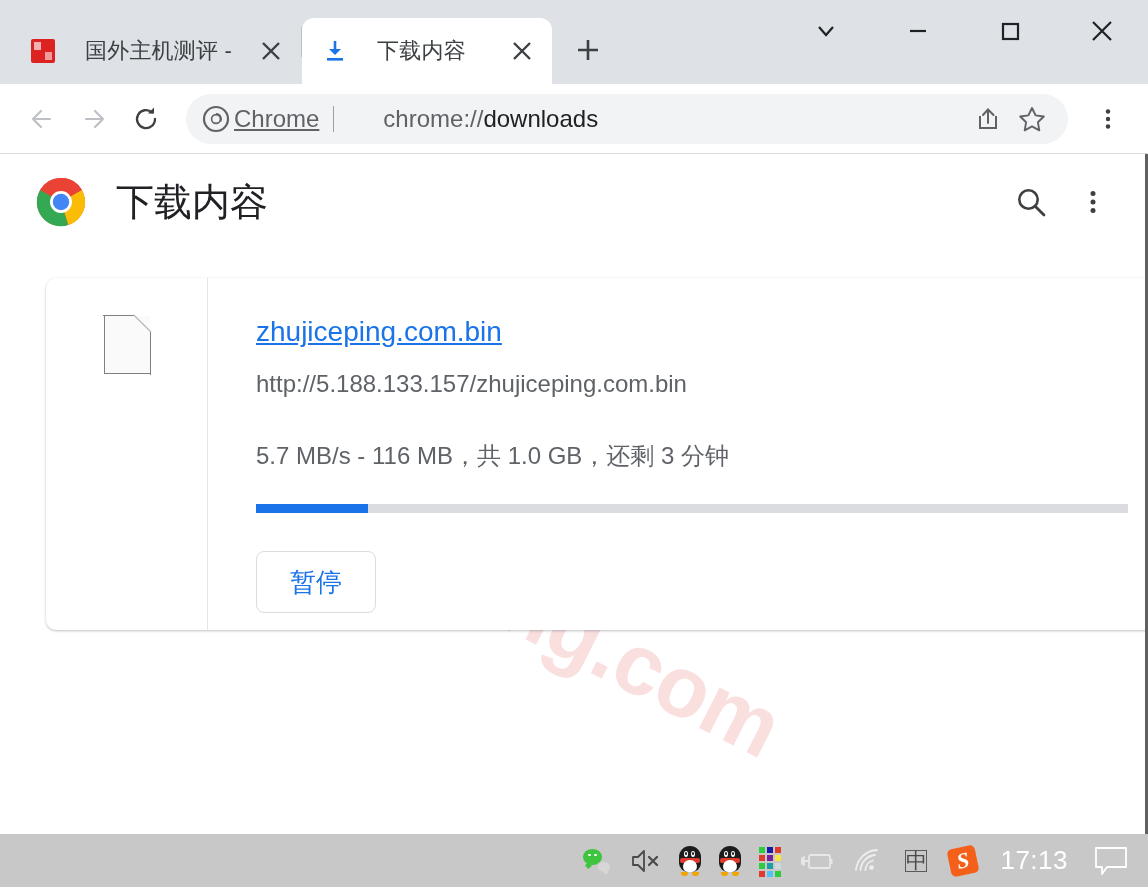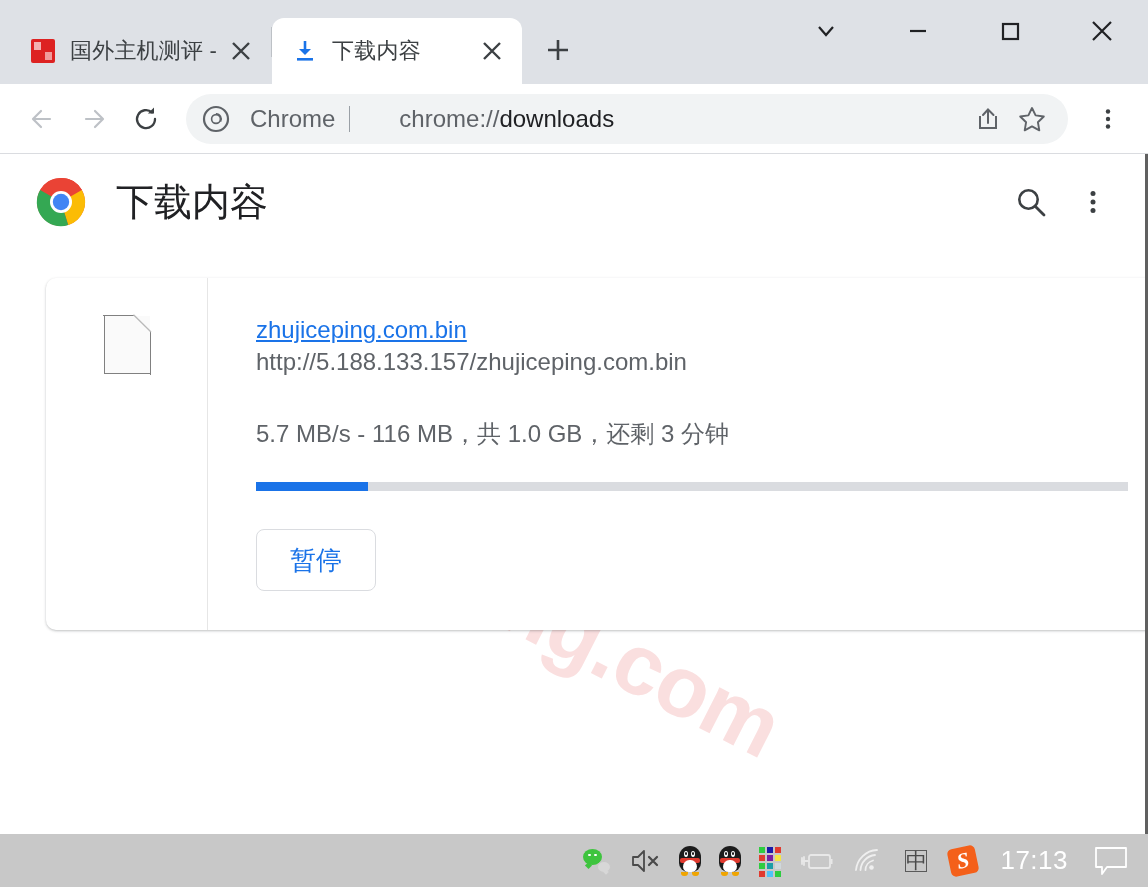--- a/index.html
+++ b/index.html
@@ -29,20 +29,21 @@
   .tabs { display: flex; align-items: flex-end; height: 84px; padding-left: 10px; }
   .tab {
     position: relative;
     height: 66px;
     display: flex;
     align-items: center;
     padding: 0 14px 0 20px;
     border-radius: 12px 12px 0 0;
     min-width: 250px;
     cursor: default;
+    gap: 15px;
   }
   .tab.active { background: #ffffff; }
   .tab.inactive { background: transparent; }
   .tab-favicon {
     width: 26px; height: 26px;
     flex: 0 0 26px;
     margin-right: 14px;
     display: flex; align-items: center; justify-content: center;
   }
   .favicon-red {
@@ -131,21 +132,22 @@
     padding: 0 14px 0 16px;
     min-width: 0;
   }
   .omni-chip {
     display: flex; align-items: center;
     flex: 0 0 auto;
   }
   .omni-chip-label {
     font-size: 24px;
     color: #5f6368;
-    margin-left: 20px;
+    margin-left: 4px;
+    text-decoration: underline;
   }
   .omni-divider {
     width: 1px; height: 26px;
     background: #9aa0a6;
     margin: 0 14px;
     flex: 0 0 1px;
   }
   .omni-url {
     font-size: 24px;
     color: #5f6368;
@@ -269,24 +271,24 @@
     position: absolute;
     right: -2px; top: -2px;
     width: 24px; height: 24px;
   }
   .dl-info {
     flex: 1 1 auto;
     padding: 38px 0 0 48px;
     min-width: 0;
   }
   .dl-filename {
-    font-size: 24px;
+    font-size: 28px;
     color: #1a73e8;
     font-weight: 500;
-    margin-bottom: 4px;
+    margin-bottom: 22px;
     display: inline-block;
   }
   .dl-url {
     font-size: 24px;
     color: #5f6368;
     margin-bottom: 42px;
   }
   .dl-status {
     font-size: 24px;
     color: #5f6368;

